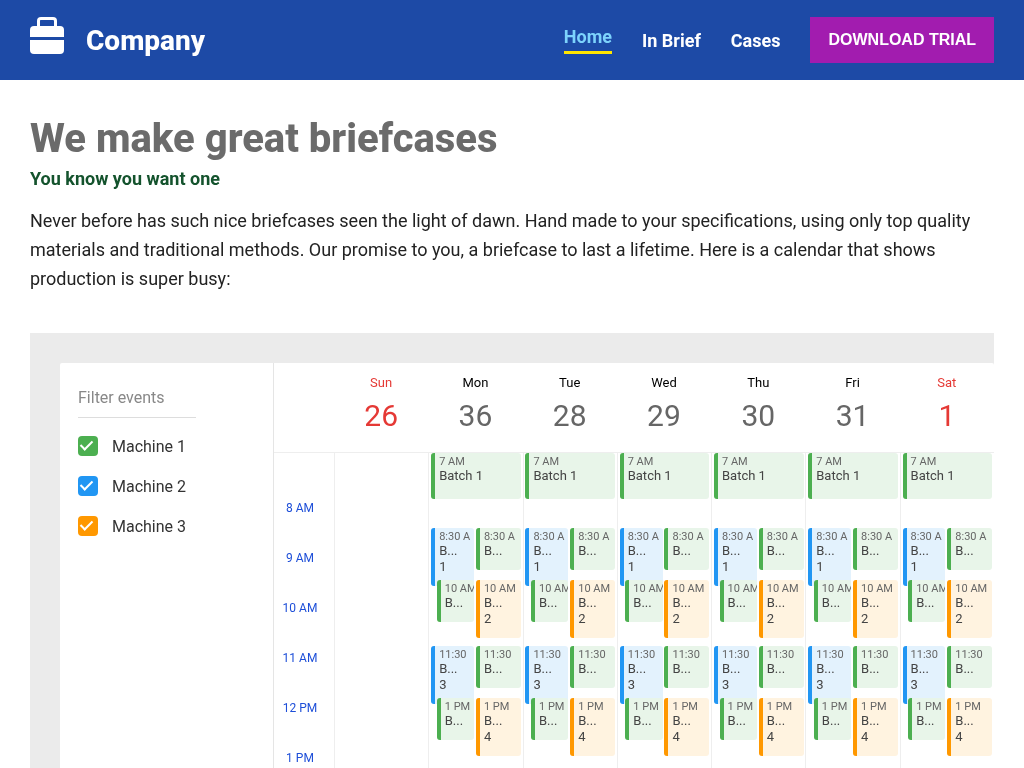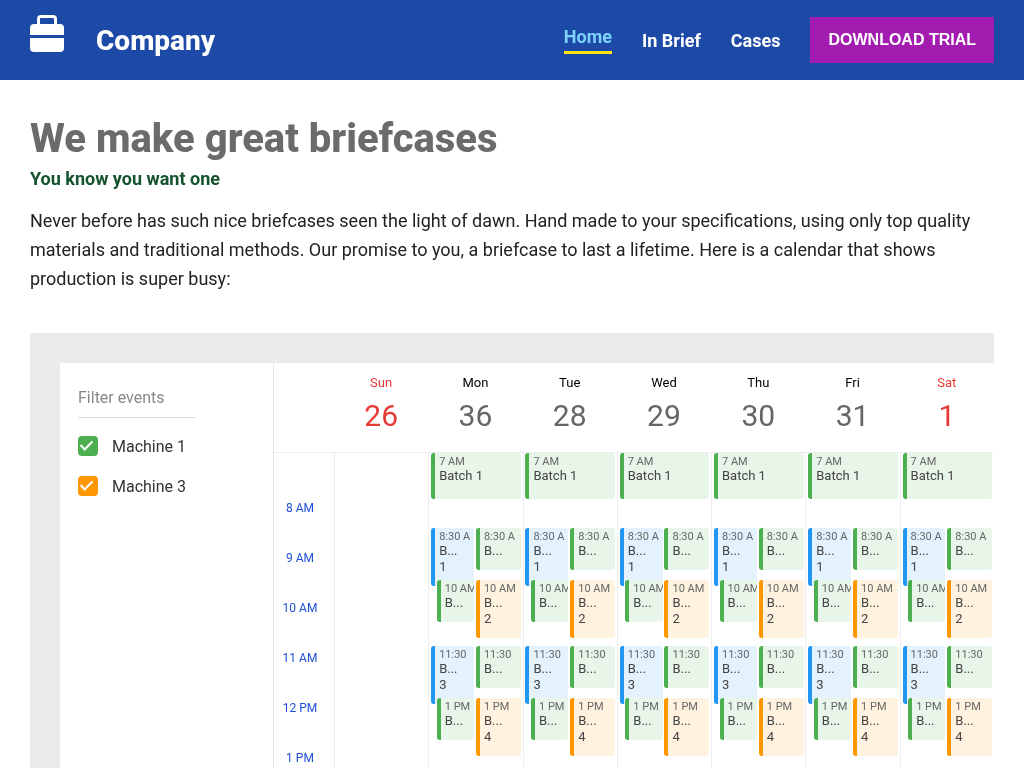--- a/index.html
+++ b/index.html
@@ -1,19 +1,19 @@
 <!DOCTYPE html>
 <html><head>
 <meta charset="utf-8">
 <style>
 * { margin: 0; padding: 0; box-sizing: border-box; }
 body { font-family: -apple-system, BlinkMacSystemFont, 'Segoe UI', Roboto, sans-serif; background: #fff; width: 1024px; }
 
 .header { background: #1d4aa6; height: 80px; display: flex; align-items: center; padding: 0 30px; justify-content: space-between; }
-.brand { display: flex; align-items: flex-start; gap: 32px; }
+.brand { display: flex; align-items: center; gap: 22px; }
 .logo-icon { width: 34px; height: 28px; background: #fff; border-radius: 4px; position: relative; }
 .logo-icon::before { content: ''; position: absolute; width: 14px; height: 7px; border: 3px solid #fff; border-bottom: none; border-radius: 4px 4px 0 0; top: -9px; left: 7px; }
 .logo-icon::after { content: ''; position: absolute; width: 34px; height: 3px; background: #1d4aa6; top: 11px; left: 0; }
 .brand-name { color: #fff; font-size: 28px; font-weight: 800; }
 .nav { display: flex; align-items: center; gap: 30px; }
 .nav a { color: #fff; font-size: 18px; font-weight: 700; text-decoration: none; }
 .nav a.active { color: #7dd3fc; border-bottom: 3px solid #ffe600; padding-bottom: 4px; }
 .download-btn { background: #a21caf; color: #fff; font-size: 16px; font-weight: 700; padding: 14px 18px; border: none; cursor: pointer; }
 
 .content { padding: 35px 30px 0; }
@@ -79,20 +79,24 @@
   <div class="calendar-wrap">
     <div class="calendar">
       <div class="side">
         <div class="filter-title">Filter events</div>
         <div id="filters">
             <div class="filter">
               <div class="chk c-green"></div>
               <span>Machine 1</span>
             </div>
             <div class="filter">
+              <div class="chk c-blue"></div>
+              <span>Machine 2</span>
+            </div>
+            <div class="filter">
               <div class="chk c-orange"></div>
               <span>Machine 3</span>
             </div>
           </div>
       </div>
       <div class="grid">
         <div class="day-headers">
           <div class="time-gutter"></div>
           <div id="dayheads" style="display:flex;flex:1">
               <div class="day-head weekend">

